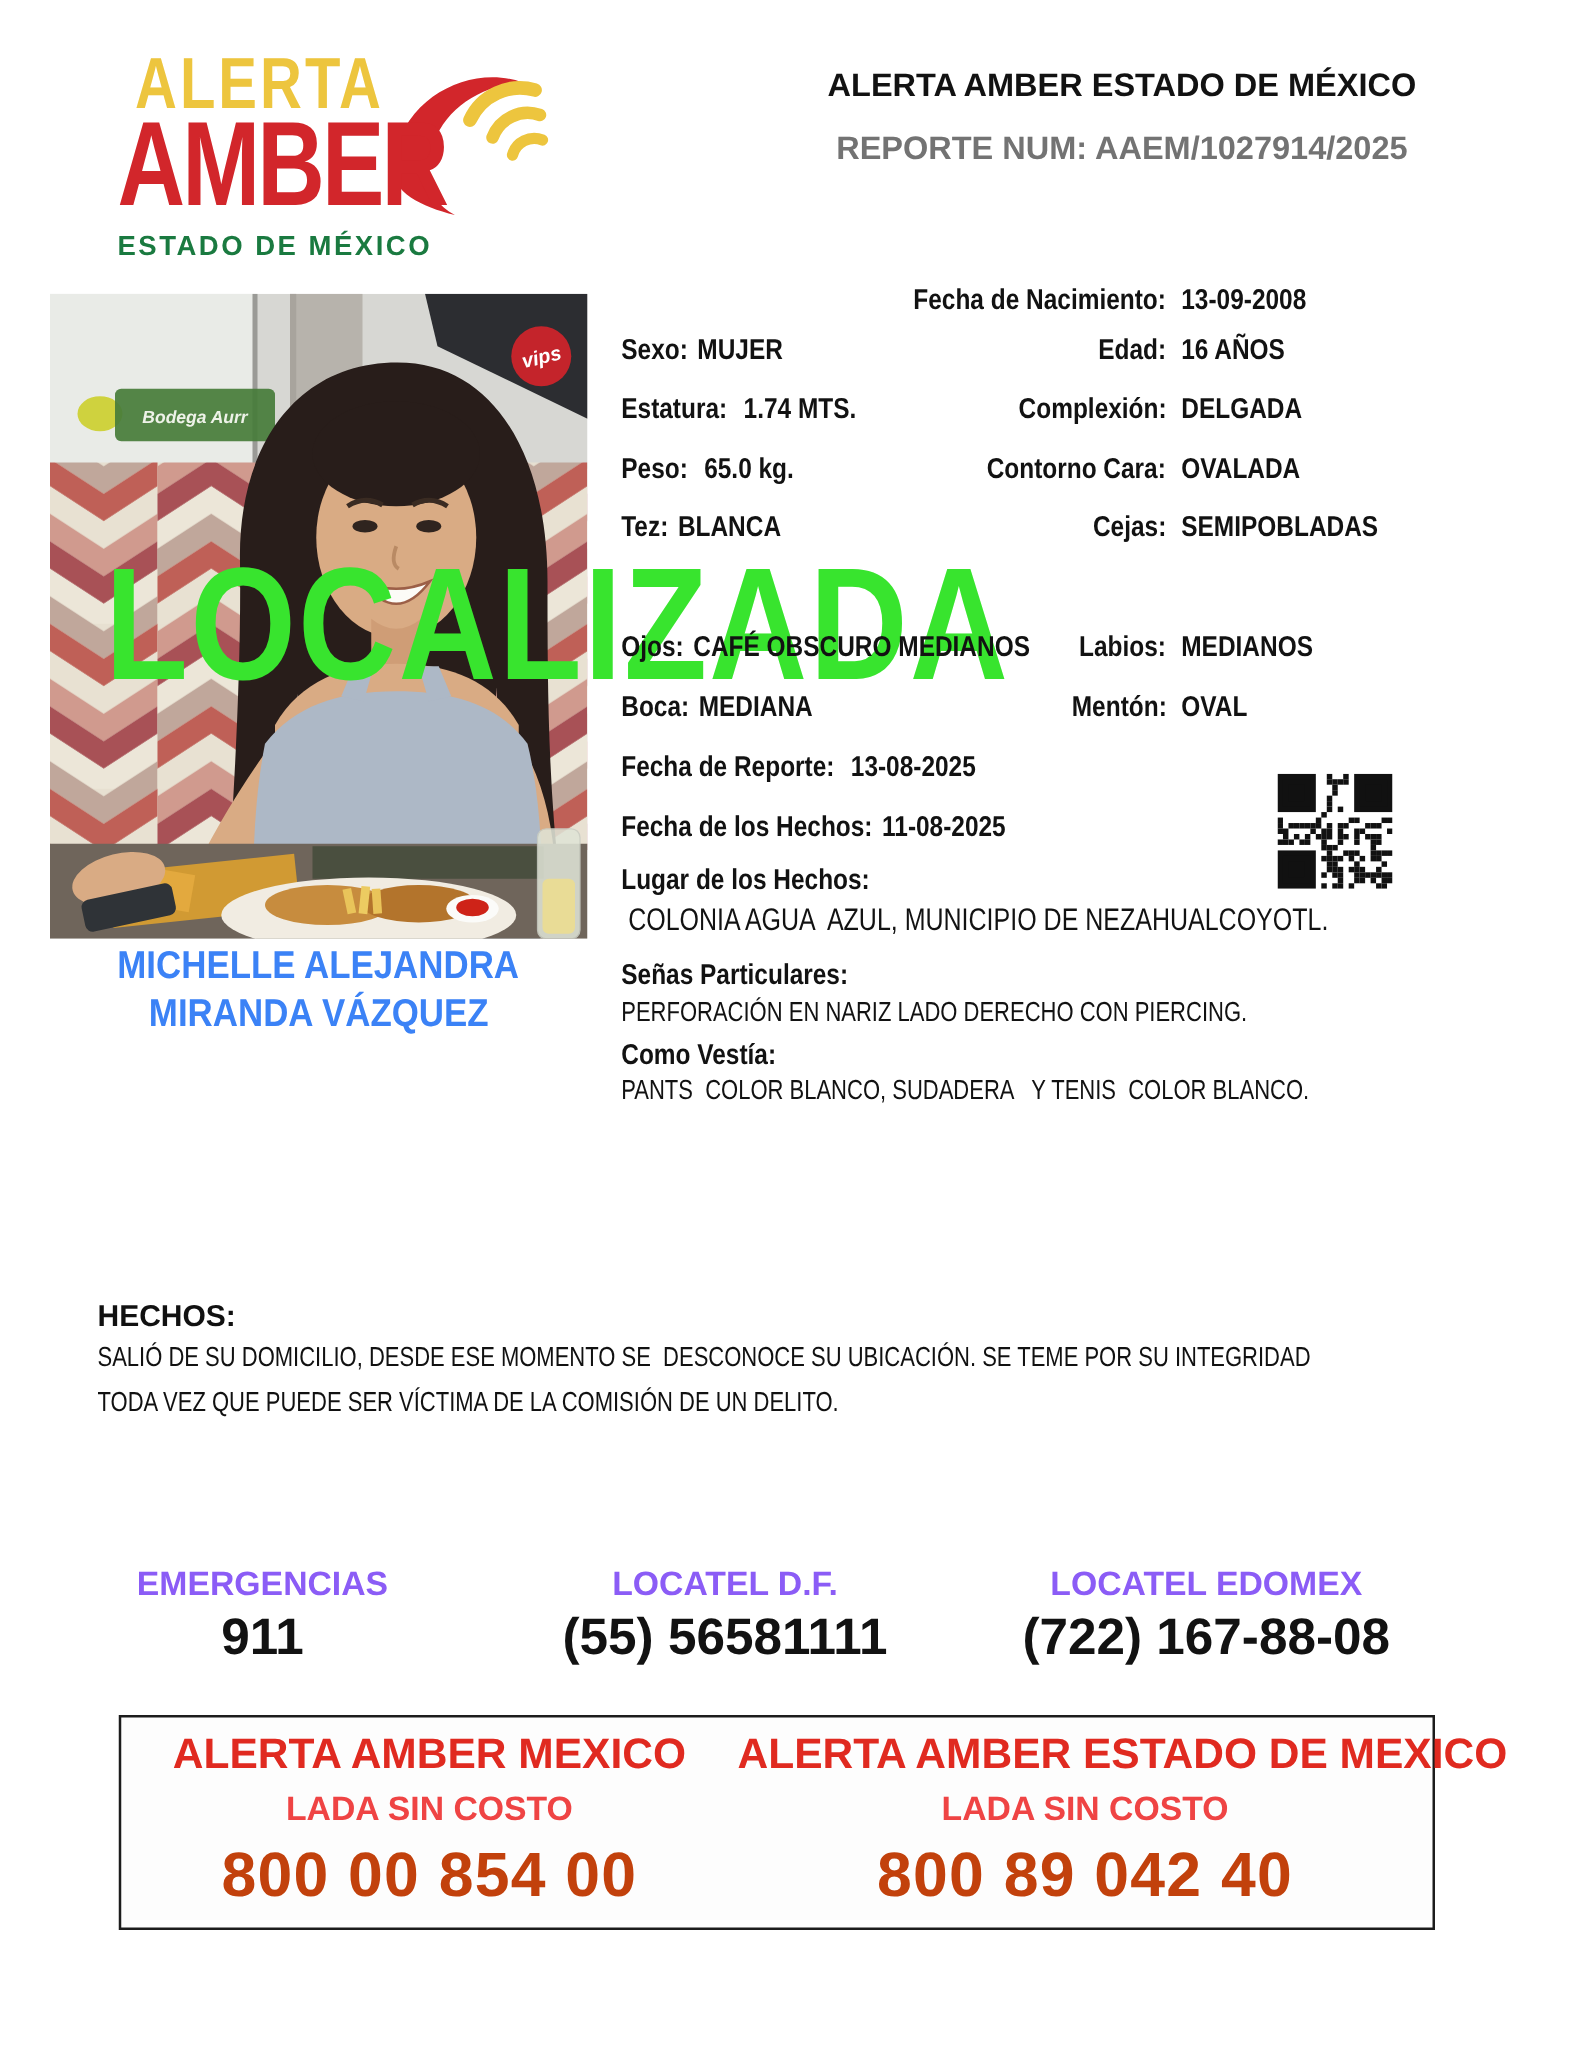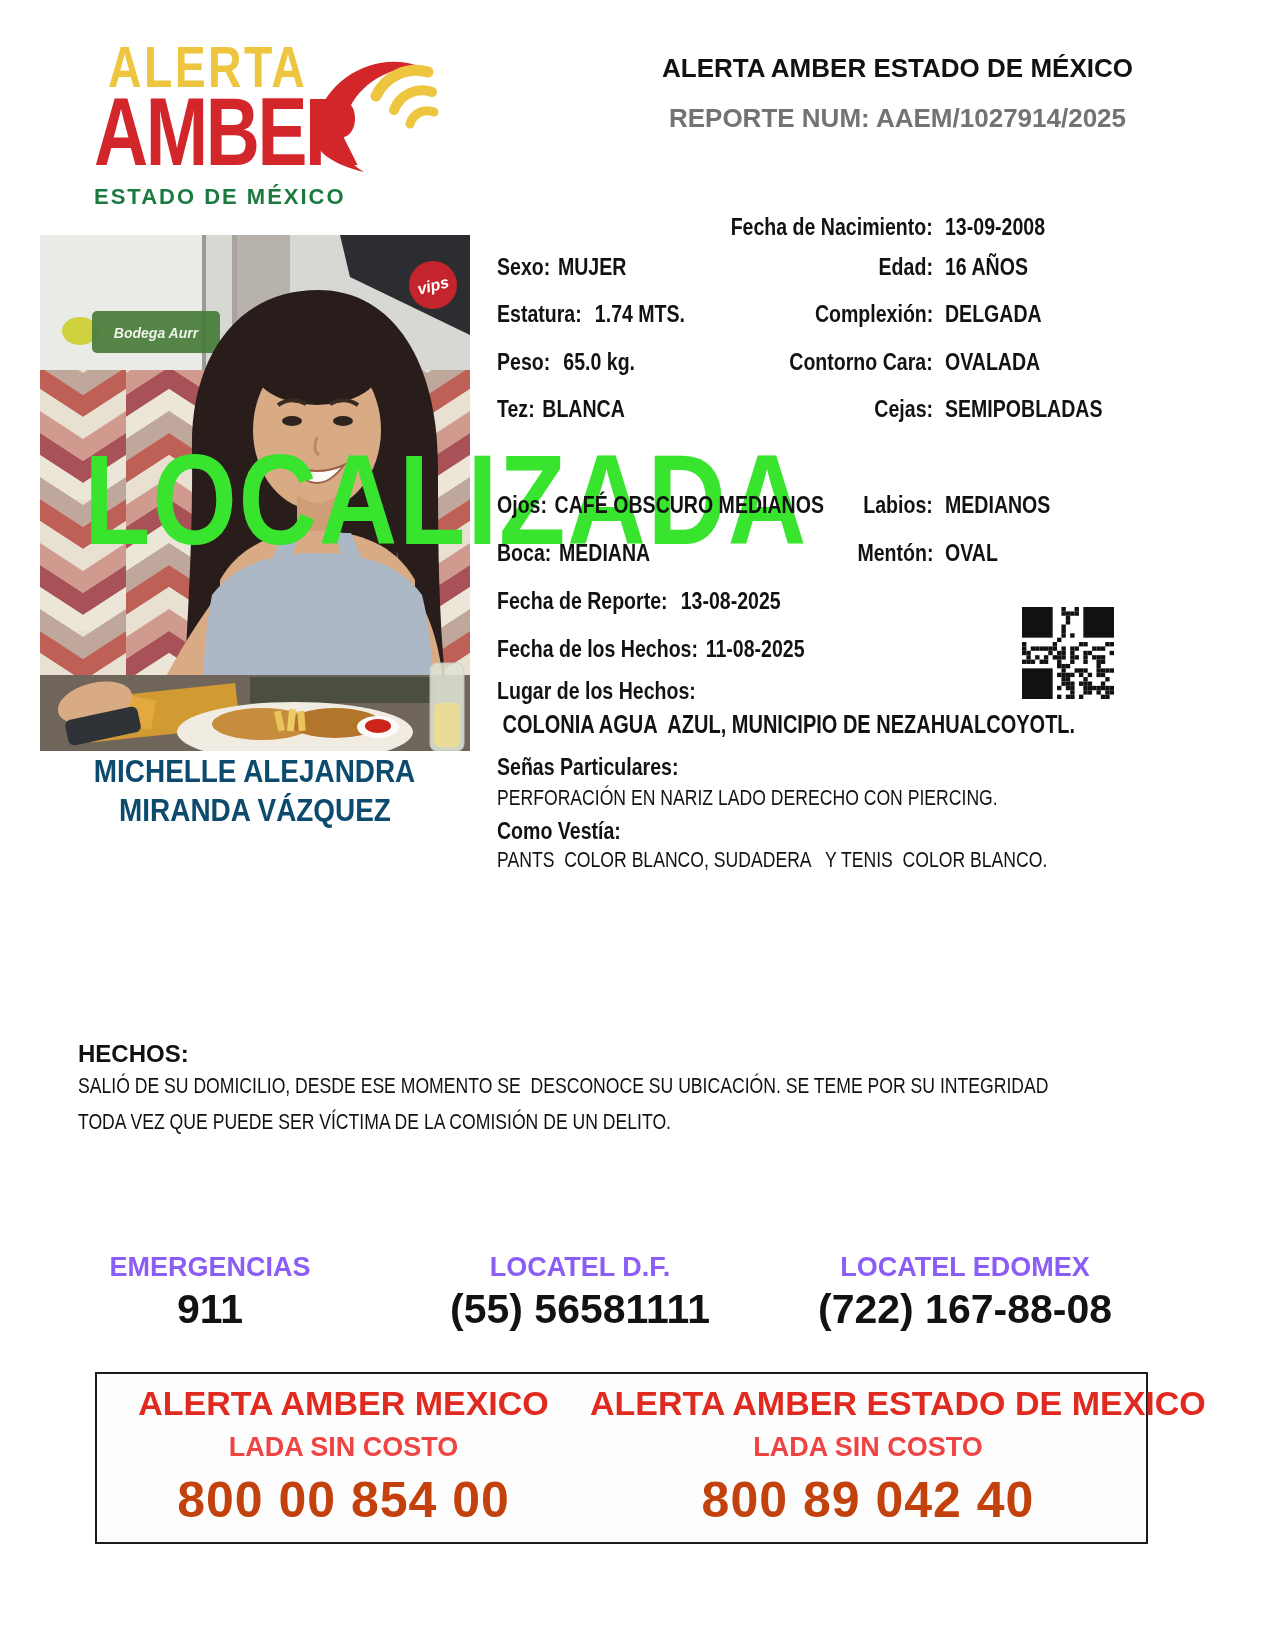--- a/index.html
+++ b/index.html
@@ -38,25 +38,25 @@
   
   .localizada {
     position:absolute; left:84px; top:436px; z-index:5;
     font-size:128px; font-weight:bold; color:#38e42e; line-height:1;
     letter-spacing:2px; white-space:nowrap;
     transform:scaleX(.85); transform-origin:0 0;
   }
 
   
   .pname { position:absolute; left:40px; top:752px; width:430px; text-align:center; z-index:4; }
-  .pname div { font-size:31px; font-weight:bold; color:#0c4a6e; line-height:39px; white-space:nowrap; }
+  .pname div { font-size:31px; font-weight:bold; color:#3b82f6; line-height:39px; white-space:nowrap; }
   .sq90 { display:inline-block; transform:scaleX(.9); transform-origin:50% 50%; }
 
   
-  .pcol { position:absolute; left:497px; top:0; width:680px; height:900px; z-index:10;
+  .pcol { position:absolute; left:497px; top:12px; width:680px; height:900px; z-index:10;
           font-size:23px; font-weight:bold; color:#121212; }
   .prow { position:absolute; left:0; width:100%; height:30px; line-height:30px; }
   .lpart { position:absolute; left:0; white-space:pre; transform:scaleX(.85); transform-origin:0 50%; }
   .lpart .val { margin-left:9px; }
   .rpart { position:absolute; left:440px; top:0; width:0; height:30px; }
   .rlabel { position:absolute; right:4px; white-space:pre; transform:scaleX(.85); transform-origin:100% 50%; }
   .rvalue { position:absolute; left:8px; white-space:pre; transform:scaleX(.85); transform-origin:0 50%; }
 
   .slabel { position:absolute; left:0; height:30px; line-height:30px; white-space:pre;
             transform:scaleX(.85); transform-origin:0 50%; font-weight:bold; }
@@ -390,21 +390,21 @@
           <rect x="56" y="0" width="28" height="28"></rect>
           <rect x="60" y="4" width="20" height="20" fill="#fff"></rect>
           <rect x="64" y="8" width="12" height="12"></rect>
           <rect x="0" y="56" width="28" height="28"></rect>
           <rect x="4" y="60" width="20" height="20" fill="#fff"></rect>
           <rect x="8" y="64" width="12" height="12"></rect>
         </svg>
       </div>
 
     <div class="slabel" style="top:676px">Lugar de los Hechos:</div>
-    <div class="sline" style="top:708px; font-size:25px;font-weight:bold;"><span class="cond"> COLONIA AGUA  AZUL, MUNICIPIO DE NEZAHUALCOYOTL.</span></div>
+    <div class="sline" style="top:708px; font-size:25px;"><span class="cond"> COLONIA AGUA  AZUL, MUNICIPIO DE NEZAHUALCOYOTL.</span></div>
 
     <div class="slabel" style="top:752px">Señas Particulares:</div>
     <div class="sline" style="top:782px; font-size:22px;"><span class="cond">PERFORACIÓN EN NARIZ LADO DERECHO CON PIERCING.</span></div>
 
     <div class="slabel" style="top:816px">Como Vestía:</div>
     <div class="sline" style="top:844px; font-size:22px;"><span class="cond">PANTS  COLOR BLANCO, SUDADERA   Y TENIS  COLOR BLANCO.</span></div>
   </div>
 
   <div class="hechos">
     <div class="hlabel">HECHOS:</div>

